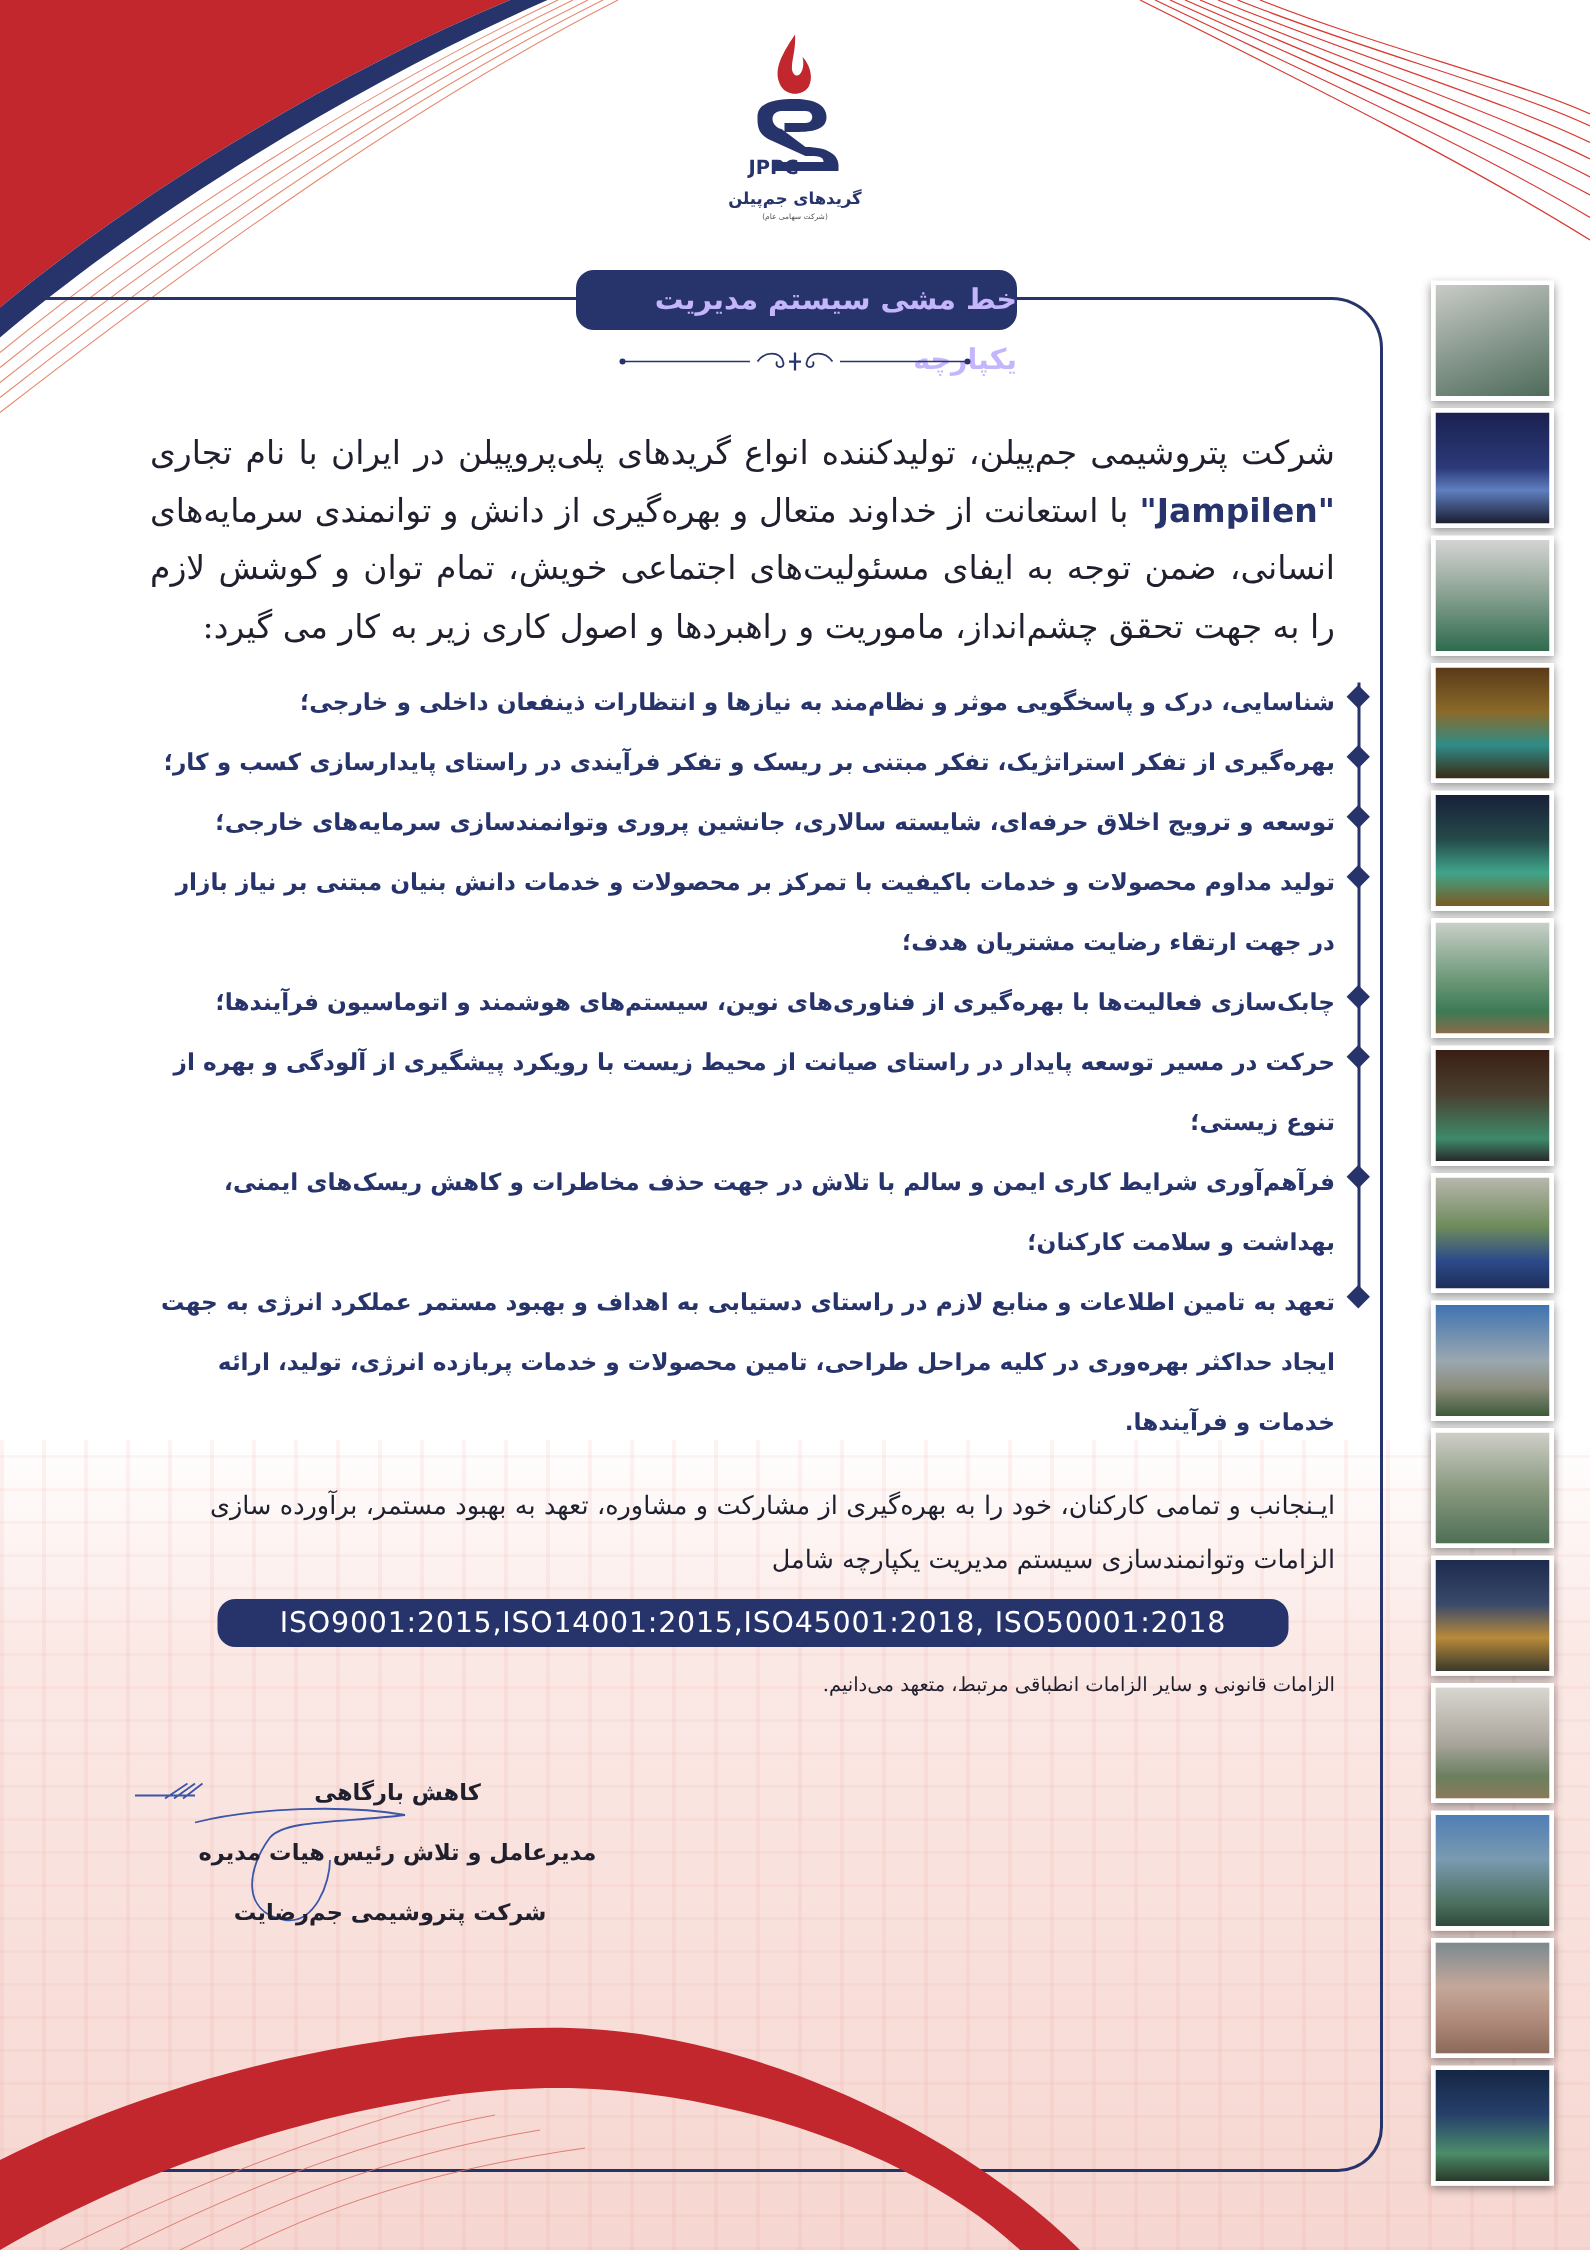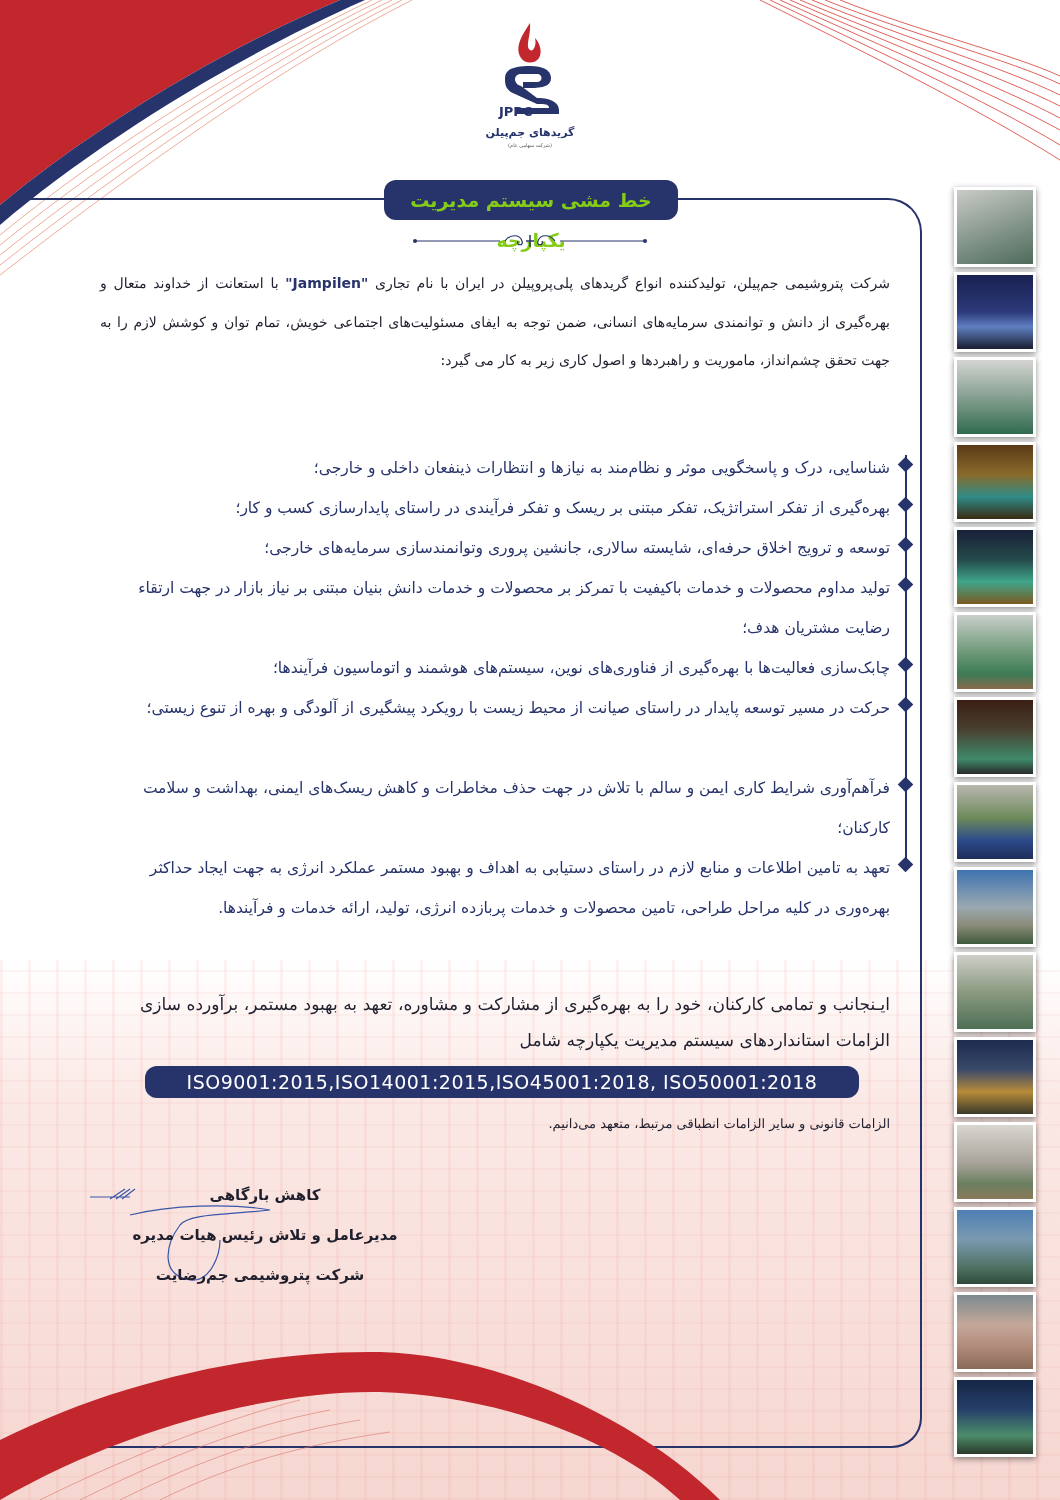--- a/index.html
+++ b/index.html
@@ -7,28 +7,28 @@
   .bg-photo { position:absolute; left:0; top:960px; width:1060px; height:540px;
     background:
       repeating-linear-gradient(90deg, rgba(230,140,130,0.10) 0 3px, transparent 3px 28px),
       repeating-linear-gradient(0deg, rgba(230,140,130,0.08) 0 2px, transparent 2px 22px),
       linear-gradient(180deg, #ffffff 0%, #fbe9e6 25%, #f6d6d0 100%); }
   .corner-svg { position:absolute; left:0; top:0; }
   .logo { position:absolute; left:485px; top:18px; width:90px; height:135px; text-align:center; }
   .logo-name { position:absolute; left:0; width:90px; top:108px; font-size:11px; font-weight:bold; color:#27336b; direction:rtl; text-align:center; }
   .logo-sub { position:absolute; left:0; width:90px; top:124px; font-size:5px; color:#555; direction:rtl; text-align:center; }
   .frame { position:absolute; left:22px; top:198px; width:898px; height:1246px; border:2px solid #27336b; border-radius:0 34px 30px 0; border-left:none; }
-  .title-pill { position:absolute; left:384px; top:180px; width:294px; height:40px; background:#27336b; border-radius:12px; color:#84cc16;
-     font-size:19px; font-weight:bold; line-height:40px; text-align:center; direction:rtl; }
+  .title-pill { position:absolute; left:384px; top:180px; width:294px; height:40px; background:#27336b; border-radius:12px; color:#c4b5fd;
+     font-size:19px; font-weight:bold; line-height:40px; text-align:right; direction:rtl; }
   .ornament { position:absolute; left:410px; top:232px; width:240px; height:18px; }
   .para { position:absolute; direction:rtl; text-align:justify; color:#1f1f2e; font-family:"DejaVu Serif", serif; }
-  .intro { left:100px; top:264px; width:790px; font-size:14px; line-height:38.5px; }
+  .intro { left:100px; top:284px; width:790px; font-size:22px; line-height:38.5px; }
   .intro b { font-family:"DejaVu Sans", sans-serif; color:#27336b; }
   .bullets { position:absolute; left:100px; top:448px; width:790px; direction:rtl; }
-  .bullet { position:absolute; right:0; width:790px; font-size:15.5px; font-weight:normal; color:#27336b; line-height:40px; text-align:right; }
+  .bullet { position:absolute; right:0; width:790px; font-size:15.5px; font-weight:bold; color:#27336b; line-height:40px; text-align:right; }
   .timeline { position:absolute; left:905px; top:455px; width:2px; height:410px; background:#27336b; }
   .diamond { position:absolute; width:11px; height:11px; background:#27336b; transform:rotate(45deg); left:900px; }
   .closing { left:140px; top:986px; width:750px; font-size:17px; line-height:36px; }
   .iso-pill { position:absolute; left:145px; top:1066px; width:714px; height:32px; background:#27336b; border-radius:12px; color:#fff;
      font-size:19px; line-height:32px; text-align:center; letter-spacing:0.5px; }
   .closing2 { left:140px; top:1106px; width:750px; font-size:13px; line-height:36px; }
   .sig { position:absolute; direction:rtl; text-align:center; color:#1f1f2e; font-weight:bold; font-size:15px; }
   .thumb { position:absolute; left:954px; width:76px; height:74px; border:3px solid #fff; box-shadow:0 2px 6px rgba(0,0,0,0.45); }
   .signature { position:absolute; left:80px; top:1185px; }
   .bottom-swoosh { position:absolute; left:0; top:1340px; }
@@ -101,21 +101,21 @@
   <div class="bullet" style="top:0px">شناسایی، درک و پاسخگویی موثر و نظام‌مند به نیازها و انتظارات ذینفعان داخلی و خارجی؛</div>
   <div class="bullet" style="top:40px">بهره‌گیری از تفکر استراتژیک، تفکر مبتنی بر ریسک و تفکر فرآیندی در راستای پایدارسازی کسب و کار؛</div>
   <div class="bullet" style="top:80px">توسعه و ترویج اخلاق حرفه‌ای، شایسته سالاری، جانشین پروری وتوانمندسازی سرمایه‌های خارجی؛</div>
   <div class="bullet" style="top:120px">تولید مداوم محصولات و خدمات باکیفیت با تمرکز بر محصولات و خدمات دانش بنیان مبتنی بر نیاز بازار در جهت ارتقاء رضایت مشتریان هدف؛</div>
   <div class="bullet" style="top:200px">چابک‌سازی فعالیت‌ها با بهره‌گیری از فناوری‌های نوین، سیستم‌های هوشمند و اتوماسیون فرآیندها؛</div>
   <div class="bullet" style="top:240px">حرکت در مسیر توسعه پایدار در راستای صیانت از محیط زیست با رویکرد پیشگیری از آلودگی و بهره از تنوع زیستی؛</div>
   <div class="bullet" style="top:320px">فرآهم‌آوری شرایط کاری ایمن و سالم با تلاش در جهت حذف مخاطرات و کاهش ریسک‌های ایمنی، بهداشت و سلامت کارکنان؛</div>
   <div class="bullet" style="top:400px">تعهد به تامین اطلاعات و منابع لازم در راستای دستیابی به اهداف و بهبود مستمر عملکرد انرژی به جهت ایجاد حداکثر بهره‌وری در کلیه مراحل طراحی، تامین محصولات و خدمات پربازده انرژی، تولید، ارائه خدمات و فرآیندها.</div>
 </div>
 
-<div class="para closing">ایـنجانب و تمامی کارکنان، خود را به بهره‌گیری از مشارکت و مشاوره، تعهد به بهبود مستمر، برآورده سازی الزامات استانداردهای سیستم مدیریت یکپارچه شامل</div>
+<div class="para closing">ایـنجانب و تمامی کارکنان، خود را به بهره‌گیری از مشارکت و مشاوره، تعهد به بهبود مستمر، برآورده سازی الزامات وتوانمندسازی سیستم مدیریت یکپارچه شامل</div>
 <div class="iso-pill">ISO9001:2015,ISO14001:2015,ISO45001:2018, ISO50001:2018</div>
 <div class="para closing2">الزامات قانونی و سایر الزامات انطباقی مرتبط، متعهد می‌دانیم.</div>
 
 <svg class="signature" width="200" height="110" viewBox="0 0 200 110">
   <path d="M10,12 L50,12 M30,14 L45,4 M36,14 L50,4 M42,14 L55,4" stroke="#3a56a8" stroke-width="1.2" fill="none"></path>
   <path d="M50,30 C90,20 150,18 190,25 C150,30 110,28 100,40 C85,60 80,90 110,95 C130,98 140,70 140,55" stroke="#3a56a8" stroke-width="1.2" fill="none"></path>
 </svg>
 
 <div class="sig" style="left:180px; top:1186px; width:170px;">کاهش بارگاهی</div>
 <div class="sig" style="left:120px; top:1226px; width:290px;">مدیرعامل و تلاش رئیس هیات مدیره</div>

